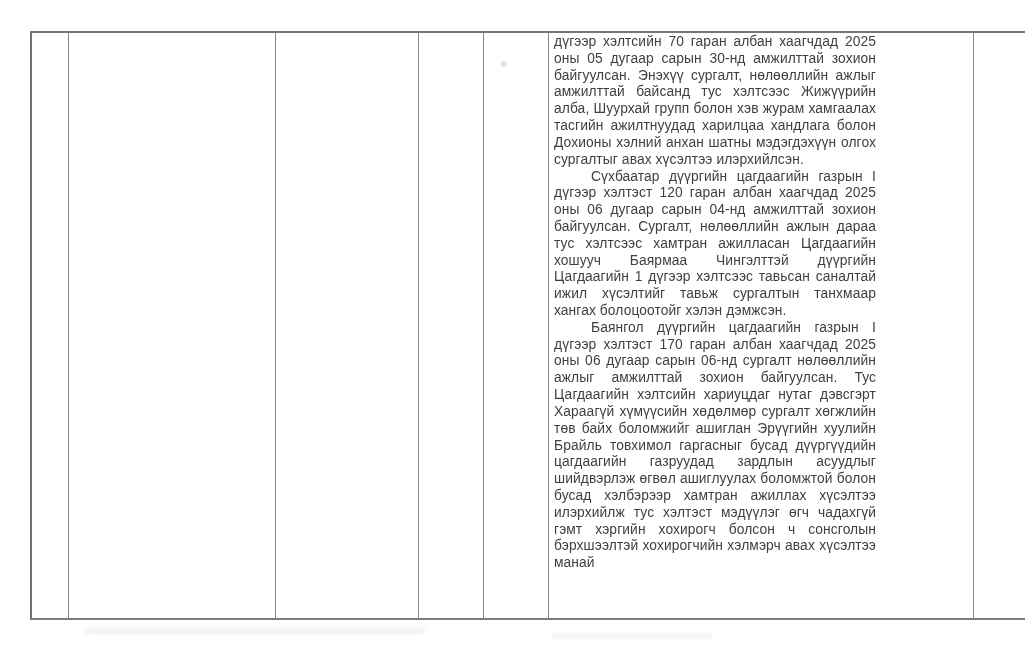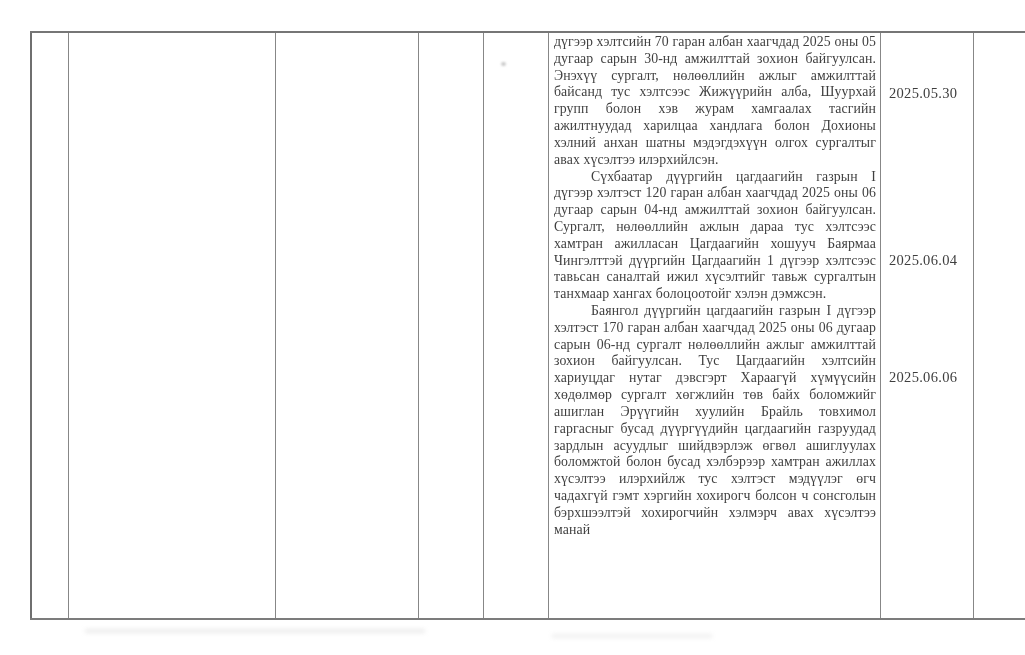--- a/index.html
+++ b/index.html
@@ -18,21 +18,20 @@
   
   .doc-table {
     position: absolute;
     left: 30px;
     top: 31px;
     width: 995px;
     height: 589px;
     border-top: 2px solid #767676;
     border-bottom: 2px solid #7c7c7c;
     box-sizing: border-box;
-    font-family: Liberation Serif, serif;
   }
   .cell {
     position: absolute;
     top: 0;
     height: 100%;
     border-left: 1px solid #878787;
     box-sizing: border-box;
   }
   .cell-outer-left   { left: 0;    width: 38px;  border-left: 2px solid #6f6f6f; }
   .cell-empty-2      { left: 38px;  width: 207px; }
@@ -118,25 +117,20 @@
     <div class="cell cell-empty-5"></div>
 
     <div class="cell cell-text">
       <div class="text-flow">
         <p>дүгээр хэлтсийн 70 гаран албан хаагчдад 2025 оны 05 дугаар сарын 30-нд амжилттай зохион байгуулсан. Энэхүү сургалт, нөлөөллийн ажлыг амжилттай байсанд тус хэлтсээс Жижүүрийн алба, Шуурхай групп болон хэв журам хамгаалах тасгийн ажилтнуудад харилцаа хандлага болон Дохионы хэлний анхан шатны мэдэгдэхүүн олгох сургалтыг авах хүсэлтээ илэрхийлсэн.</p>
         <p class="indented">Сүхбаатар дүүргийн цагдаагийн газрын I дүгээр хэлтэст 120 гаран албан хаагчдад 2025 оны 06 дугаар сарын 04-нд амжилттай зохион байгуулсан. Сургалт, нөлөөллийн ажлын дараа тус хэлтсээс хамтран ажилласан Цагдаагийн хошууч Баярмаа Чингэлттэй дүүргийн Цагдаагийн 1 дүгээр хэлтсээс тавьсан саналтай ижил хүсэлтийг тавьж сургалтын танхмаар хангах болоцоотойг хэлэн дэмжсэн.</p>
         <p class="indented">Баянгол дүүргийн цагдаагийн газрын I дүгээр хэлтэст 170 гаран албан хаагчдад 2025 оны 06 дугаар сарын 06-нд сургалт нөлөөллийн ажлыг амжилттай зохион байгуулсан. Тус Цагдаагийн хэлтсийн хариуцдаг нутаг дэвсгэрт Хараагүй хүмүүсийн хөдөлмөр сургалт хөгжлийн төв байх боломжийг ашиглан Эрүүгийн хуулийн Брайль товхимол гаргасныг бусад дүүргүүдийн цагдаагийн газруудад зардлын асуудлыг шийдвэрлэж өгвөл ашиглуулах боломжтой болон бусад хэлбэрээр хамтран ажиллах хүсэлтээ илэрхийлж тус хэлтэст мэдүүлэг өгч чадахгүй гэмт хэргийн хохирогч болсон ч сонсголын бэрхшээлтэй хохирогчийн хэлмэрч авах хүсэлтээ манай</p>
       </div>
     </div>
 
-    <div class="cell cell-dates">
-      <span class="date-item date-1">2025.05.30</span>
-      <span class="date-item date-2">2025.06.04</span>
-      <span class="date-item date-3">2025.06.06</span>
-    </div>
 
     <div class="cell cell-edge"></div>
 
   </div>
 
   <div class="speck"></div>
   <div class="smudge-1"></div>
   <div class="smudge-2"></div>
 
 </div>

